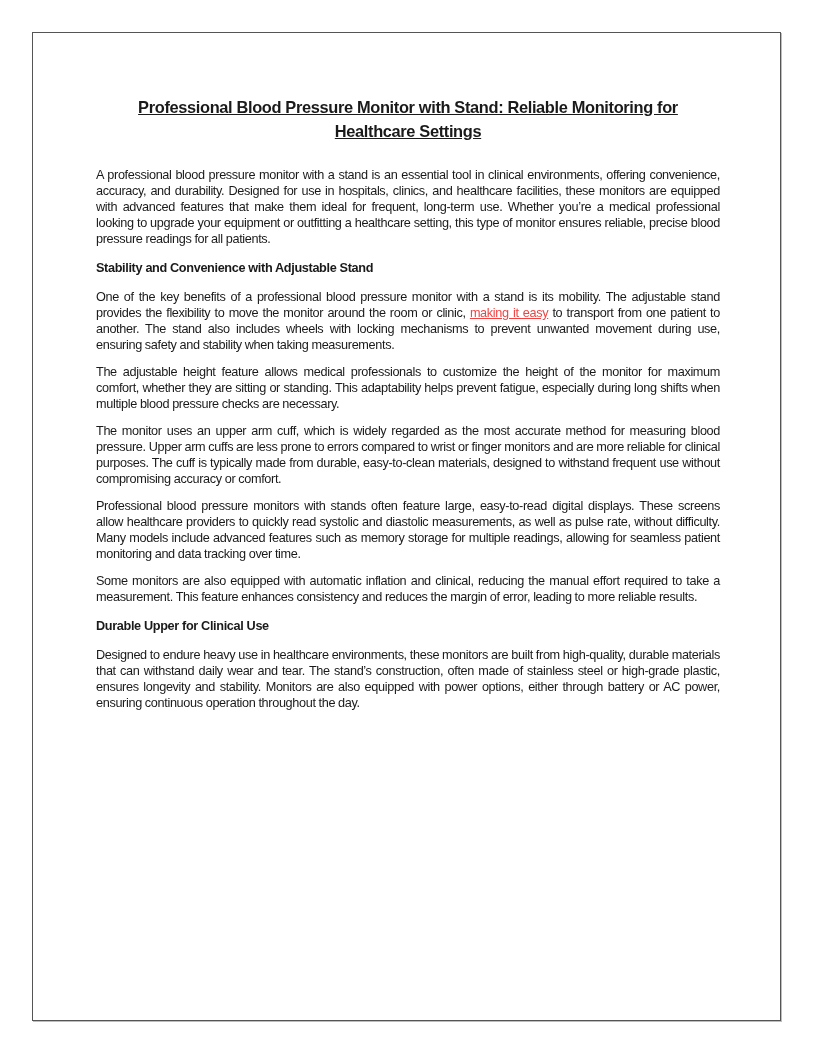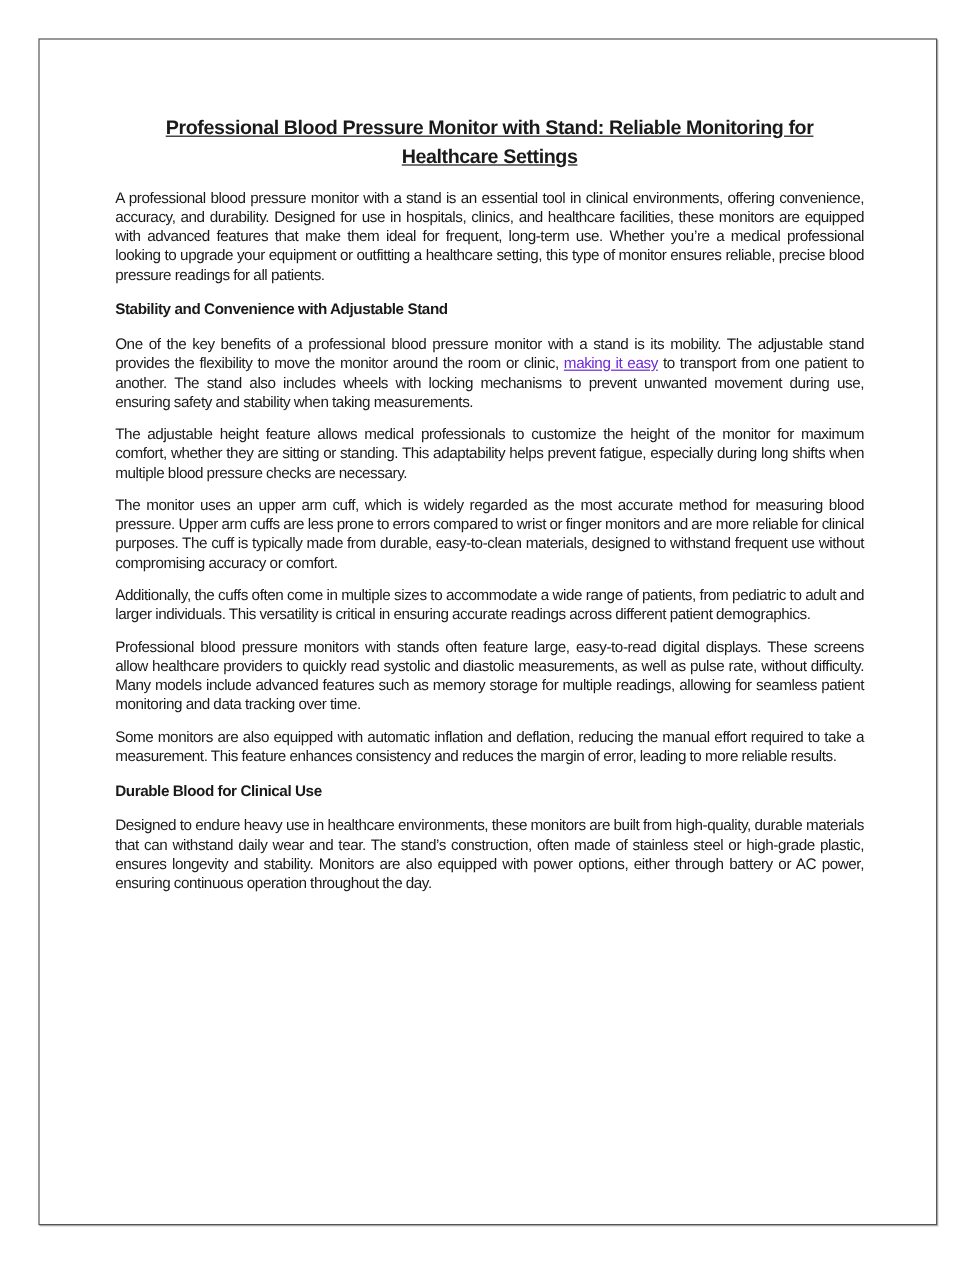--- a/index.html
+++ b/index.html
@@ -31,59 +31,58 @@
       top: 95px;
       width: 624px;
     }
     .title {
       font-family: "Liberation Sans", sans-serif;
       font-weight: bold;
       font-size: 16.4px;
       line-height: 24px;
       text-align: center;
       text-decoration: underline;
-      margin: 0 0 14px 0;
+      margin: 0 0 24px 0;
       color: #1a1a1a;
       letter-spacing: -0.35px;
     }
     p.body {
       font-size: 12.7px;
       line-height: 16px;
       text-align: justify;
       margin: 0 0 11px 0;
       letter-spacing: -0.35px;
       word-spacing: -0.2px;
     }
     h2.section {
       font-size: 12.7px;
       font-weight: bold;
       line-height: 19px;
       margin: 12px 0 11px 0;
       letter-spacing: -0.35px;
     }
     a.inline-link {
-      color: #6d28d9;
+      color: #ef4444;
       text-decoration: underline;
     }
   </style>
 </head>
 <body>
 
 <div class="page-border"></div>
 
 <div class="content">
   <h1 class="title">Professional Blood Pressure Monitor with Stand: Reliable Monitoring for Healthcare Settings</h1>
 
   <p class="body">A professional blood pressure monitor with a stand is an essential tool in clinical environments, offering convenience, accuracy, and durability. Designed for use in hospitals, clinics, and healthcare facilities, these monitors are equipped with advanced features that make them ideal for frequent, long-term use. Whether you’re a medical professional looking to upgrade your equipment or outfitting a healthcare setting, this type of monitor ensures reliable, precise blood pressure readings for all patients.</p>
 
   <h2 class="section">Stability and Convenience with Adjustable Stand</h2>
   <p class="body"><span>One of the key benefits of a professional blood pressure monitor with a stand is its mobility. The adjustable stand provides the flexibility to move the monitor around the room or clinic, </span><a class="inline-link" href="#">making it easy</a><span> to transport from one patient to another. The stand also includes wheels with locking mechanisms to prevent unwanted movement during use, ensuring safety and stability when taking measurements.</span></p>
   <p class="body">The adjustable height feature allows medical professionals to customize the height of the monitor for maximum comfort, whether they are sitting or standing. This adaptability helps prevent fatigue, especially during long shifts when multiple blood pressure checks are necessary.</p>
 
   <p class="body">The monitor uses an upper arm cuff, which is widely regarded as the most accurate method for measuring blood pressure. Upper arm cuffs are less prone to errors compared to wrist or finger monitors and are more reliable for clinical purposes. The cuff is typically made from durable, easy-to-clean materials, designed to withstand frequent use without compromising accuracy or comfort.</p>
-  <p class="body">Additionally, the cuffs often come in multiple sizes to accommodate a wide range of patients, from pediatric to adult and larger individuals. This versatility is critical in ensuring accurate readings across different patient demographics.</p>
 
   <p class="body">Professional blood pressure monitors with stands often feature large, easy-to-read digital displays. These screens allow healthcare providers to quickly read systolic and diastolic measurements, as well as pulse rate, without difficulty. Many models include advanced features such as memory storage for multiple readings, allowing for seamless patient monitoring and data tracking over time.</p>
-  <p class="body">Some monitors are also equipped with automatic inflation and deflation, reducing the manual effort required to take a measurement. This feature enhances consistency and reduces the margin of error, leading to more reliable results.</p>
+  <p class="body">Some monitors are also equipped with automatic inflation and clinical, reducing the manual effort required to take a measurement. This feature enhances consistency and reduces the margin of error, leading to more reliable results.</p>
 
-  <h2 class="section">Durable Blood for Clinical Use</h2>
+  <h2 class="section">Durable Upper for Clinical Use</h2>
   <p class="body">Designed to endure heavy use in healthcare environments, these monitors are built from high-quality, durable materials that can withstand daily wear and tear. The stand’s construction, often made of stainless steel or high-grade plastic, ensures longevity and stability. Monitors are also equipped with power options, either through battery or AC power, ensuring continuous operation throughout the day.</p>
 </div>
 
 </body></html>

